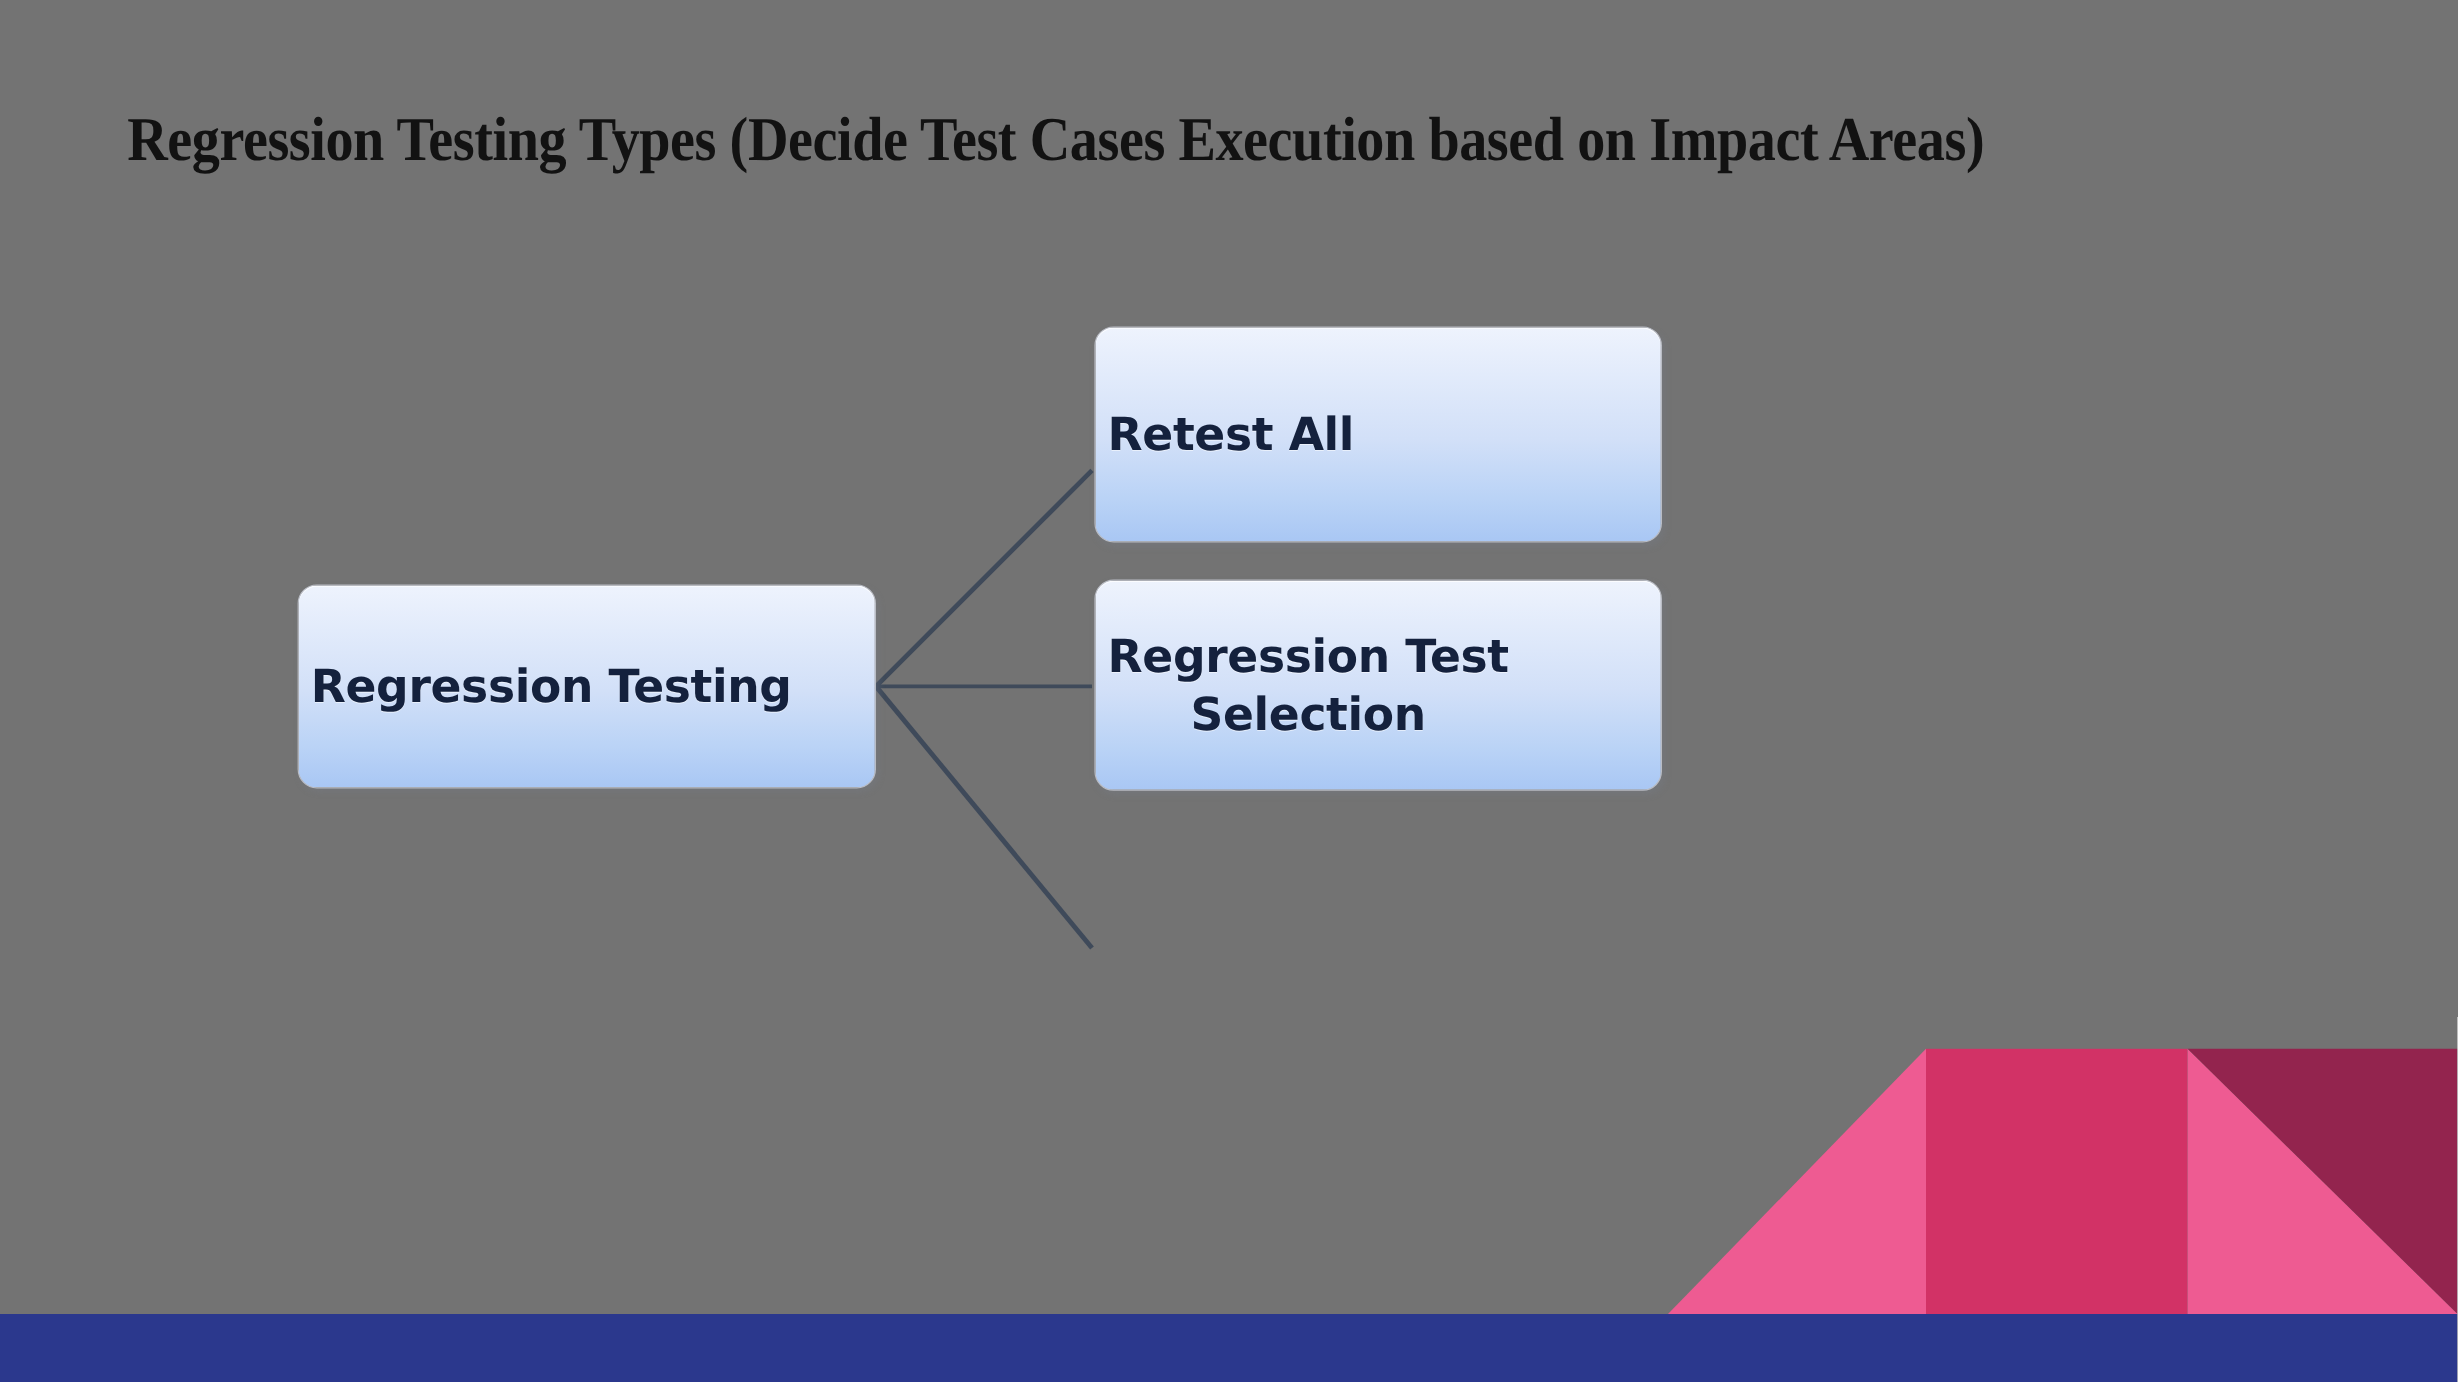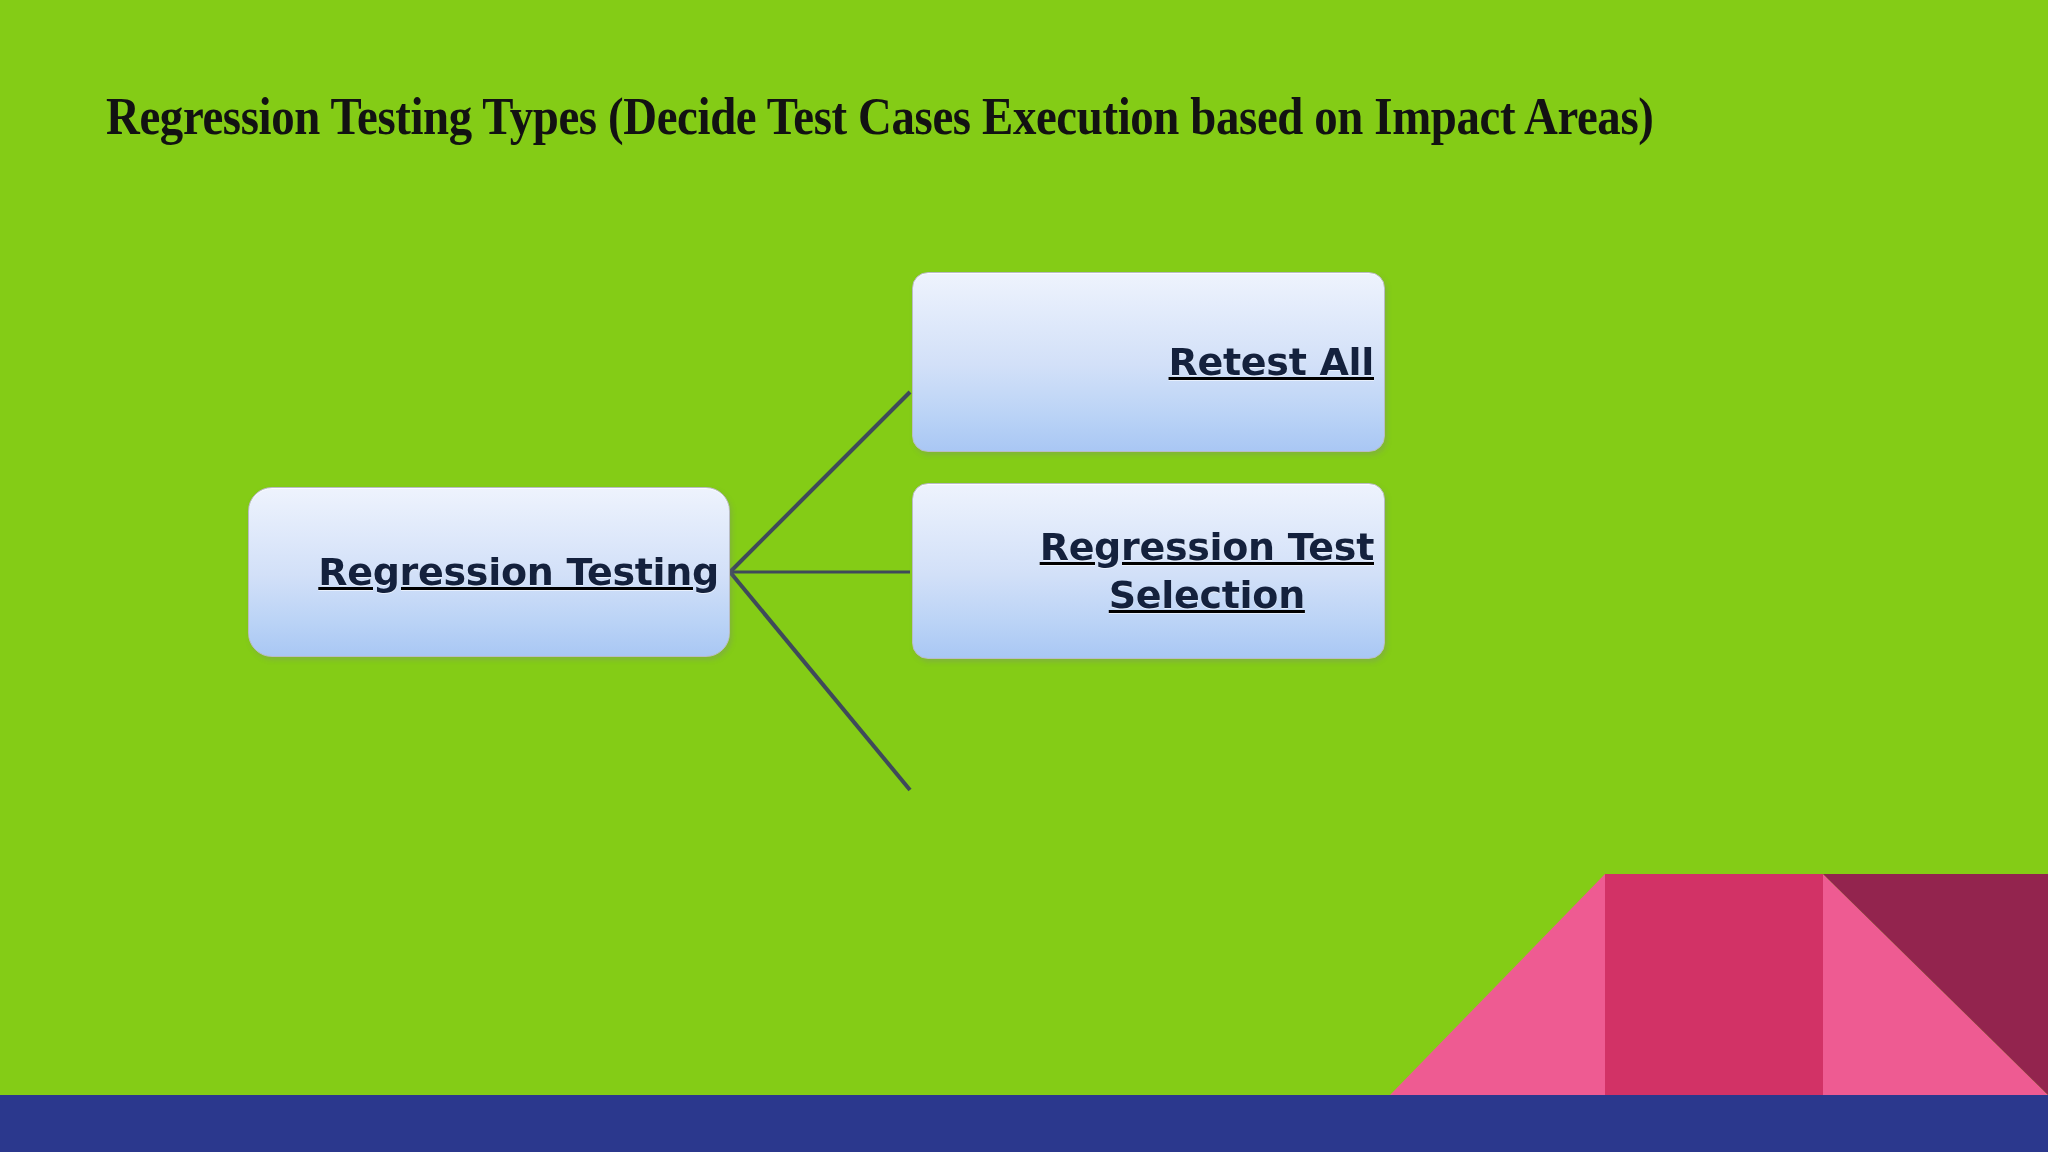--- a/index.html
+++ b/index.html
@@ -4,21 +4,21 @@
 <style>
   html, body {
     margin: 0;
     padding: 0;
     background: #ffffff;
   }
   #slide {
     position: relative;
     width: 2048px;
     height: 1152px;
-    background: #84cc16;
+    background: #737373;
     overflow: hidden;
     font-family: "Liberation Sans", sans-serif;
   }
 
   
   #slide-title {
     position: absolute;
     left: 106px;
     top: 86px;
     width: 1840px;
@@ -58,37 +58,36 @@
     background: linear-gradient(to bottom,
                 #eef3fd 0%,
                 #e2ebfb 22%,
                 #d2e0f8 52%,
                 #bad3f6 80%,
                 #a9c7f4 100%);
     box-shadow: 2px 3px 5px rgba(120,125,140,0.30),
                 inset 0 1px 0 rgba(255,255,255,0.75);
     display: flex;
     align-items: center;
-    justify-content: flex-end;
+    justify-content: flex-start;
     text-align: center;
-    text-decoration: underline;
   }
   .node-label {
     font-family: "DejaVu Sans", sans-serif;
     font-weight: bold;
     font-size: 38px;
     line-height: 48px;
     color: #14213d;
     letter-spacing: -0.3px;
     text-shadow: 0 1px 0 rgba(255,255,255,0.55);
     padding: 0 10px;
     white-space: pre-line;
   }
 
-  #node-root      { left: 248px; top: 487px; width: 482px; height: 170px; border-radius: 24px; }
+  #node-root      { left: 248px; top: 487px; width: 482px; height: 170px; }
   #node-retest    { left: 912px; top: 272px; width: 473px; height: 180px; }
   #node-selection { left: 912px; top: 483px; width: 473px; height: 176px; }
   #node-priority  { left: 912px; top: 690px; width: 473px; height: 182px; }
 
   
   #decor {
     position: absolute;
     left: 0;
     top: 0;
     width: 2048px;

